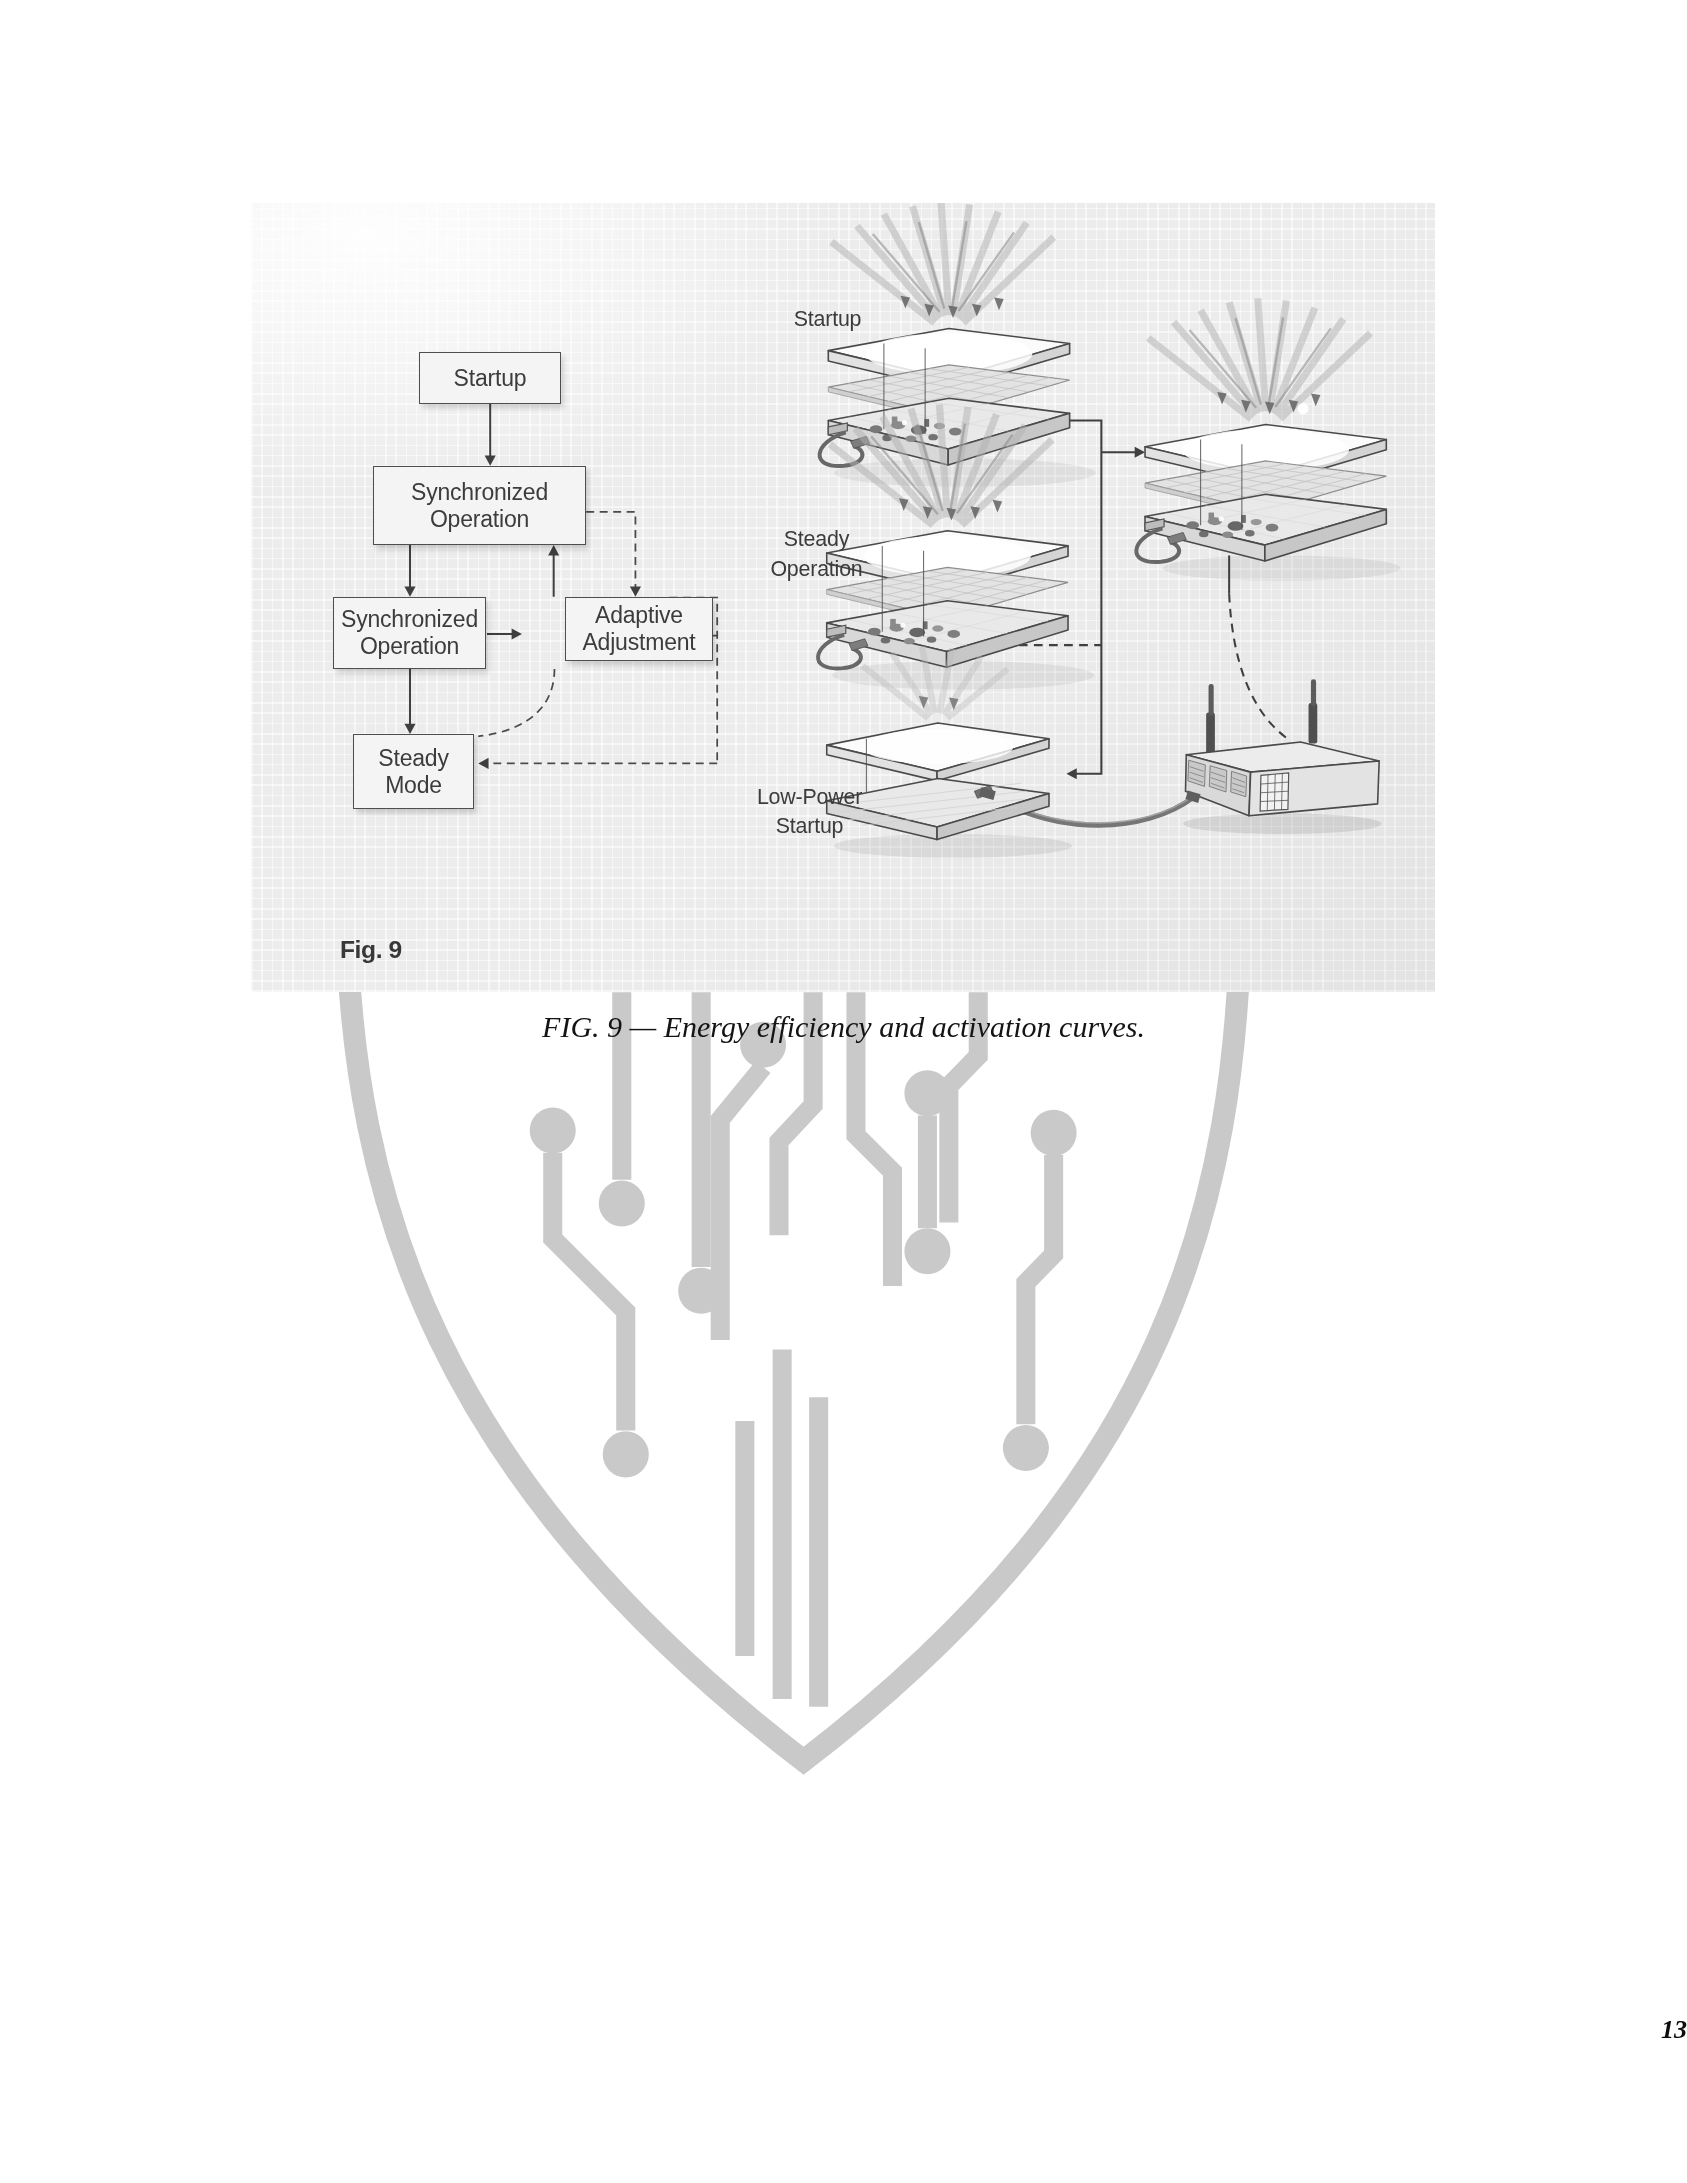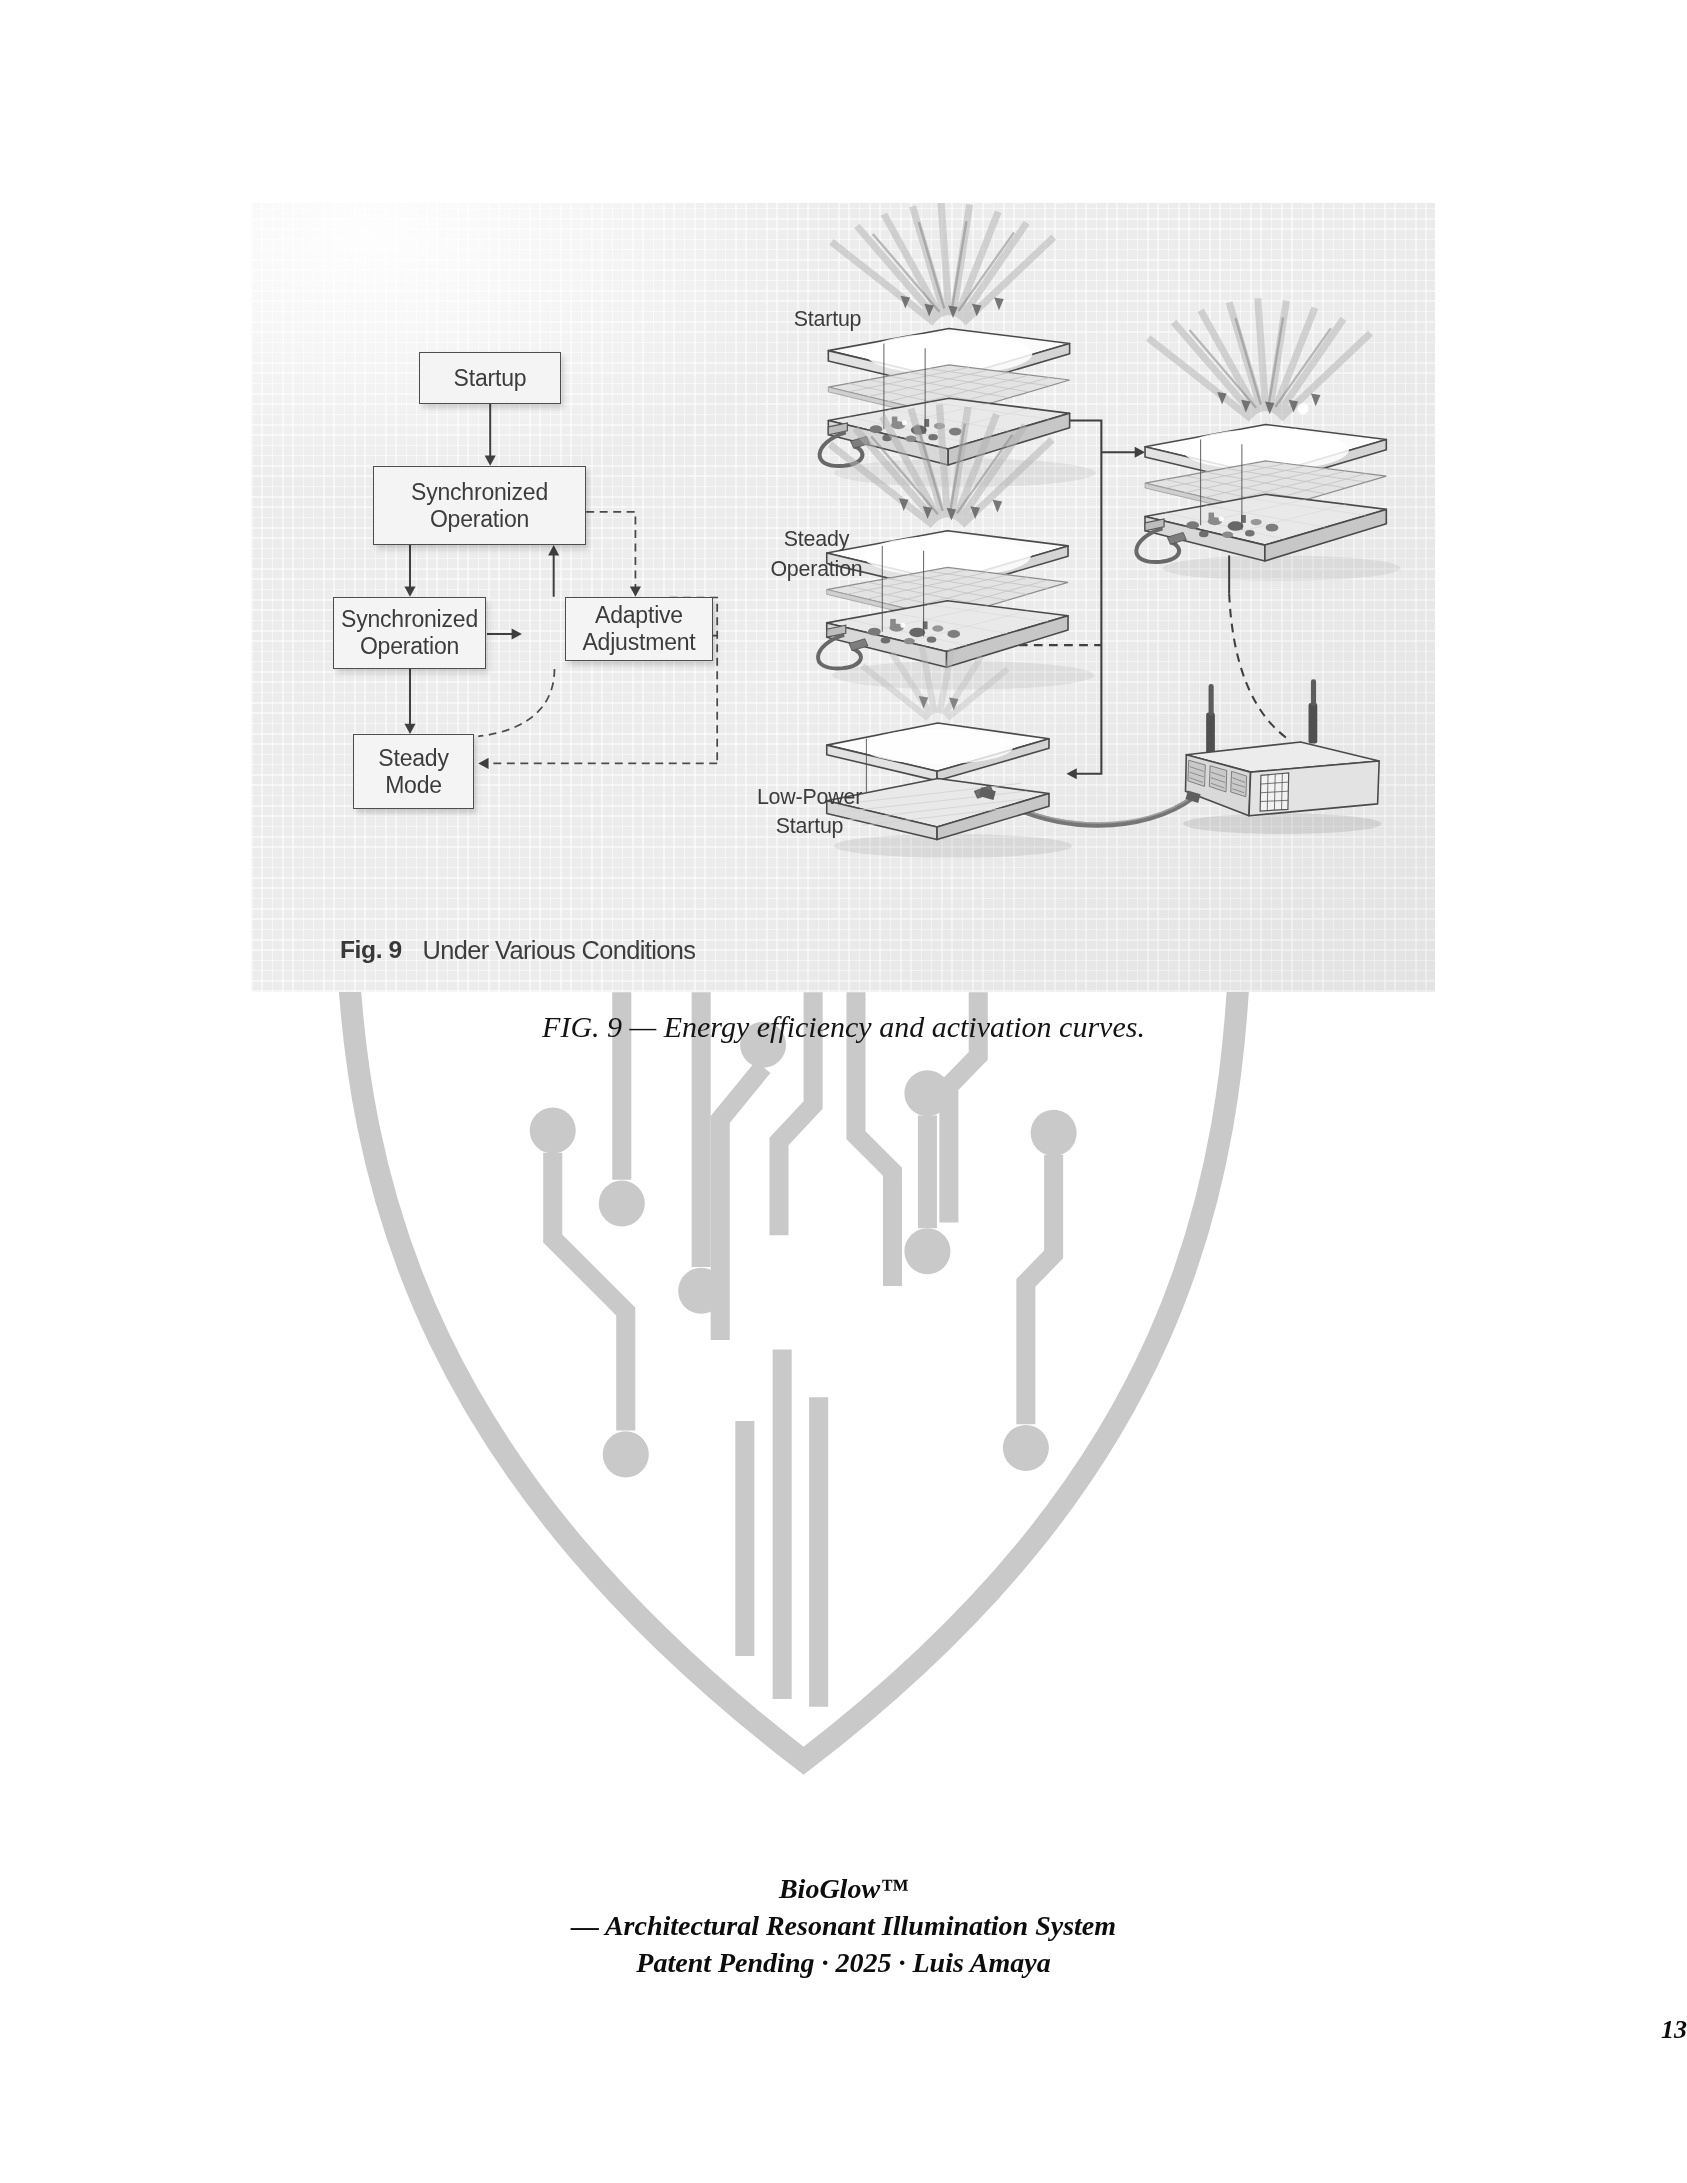--- a/index.html
+++ b/index.html
@@ -305,27 +305,21 @@
 
   <div class="illus-label" style="left:764px;top:305px;width:127px;">Startup</div>
   <div class="illus-label" style="left:753px;top:524px;width:127px;line-height:30px;">Steady
 Operation</div>
   <div class="illus-label" style="left:746px;top:783px;width:127px;line-height:29px;">Low-Power
 Startup</div>
 
   <div id="fig-caption">
     <div class="fig-label">Fig. 9</div>
     <div class="cap-lines">
-      <div>Under Various Conditions</div>
     </div>
   </div>
 
   <div id="fig-caption-italic">FIG. 9 — Energy efficiency and activation curves.</div>
 
-  <div id="footer">
-    <div>BioGlow™</div>
-    <div>— Architectural Resonant Illumination System</div>
-    <div>Patent Pending · 2025 · Luis Amaya</div>
-  </div>
   <div id="page-number">13</div>
 
 </div>
 
 
 </body></html>

